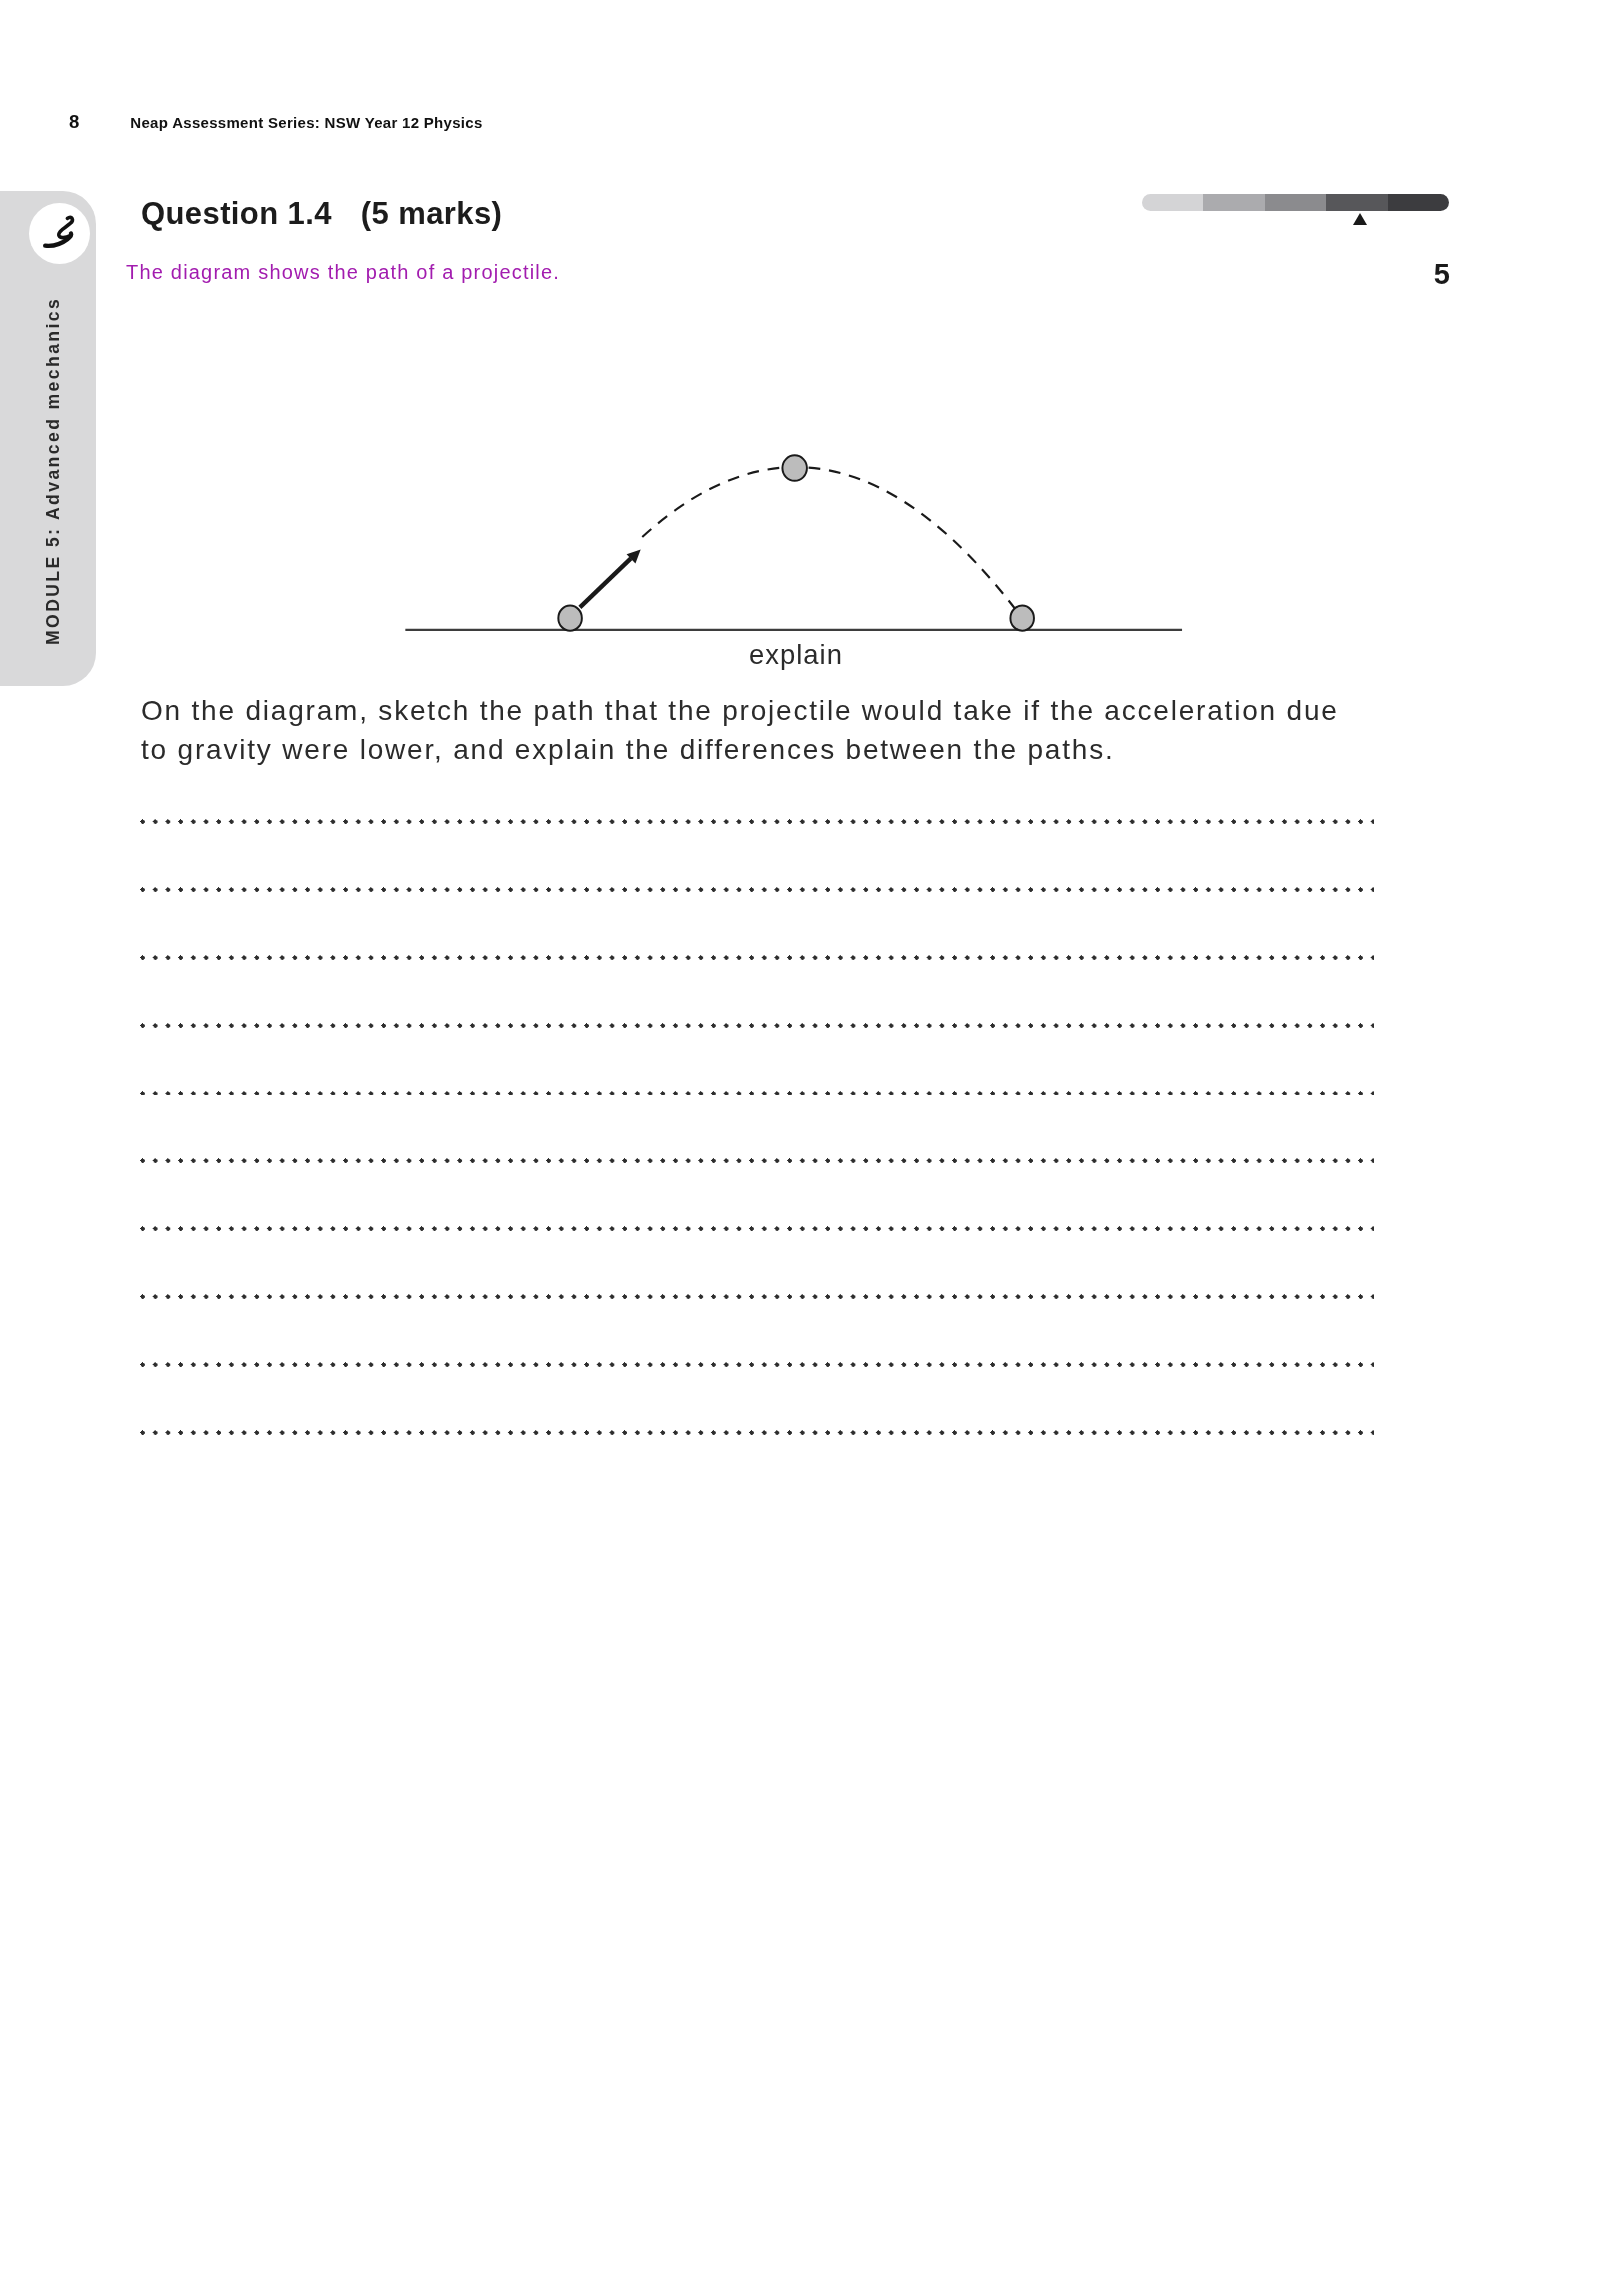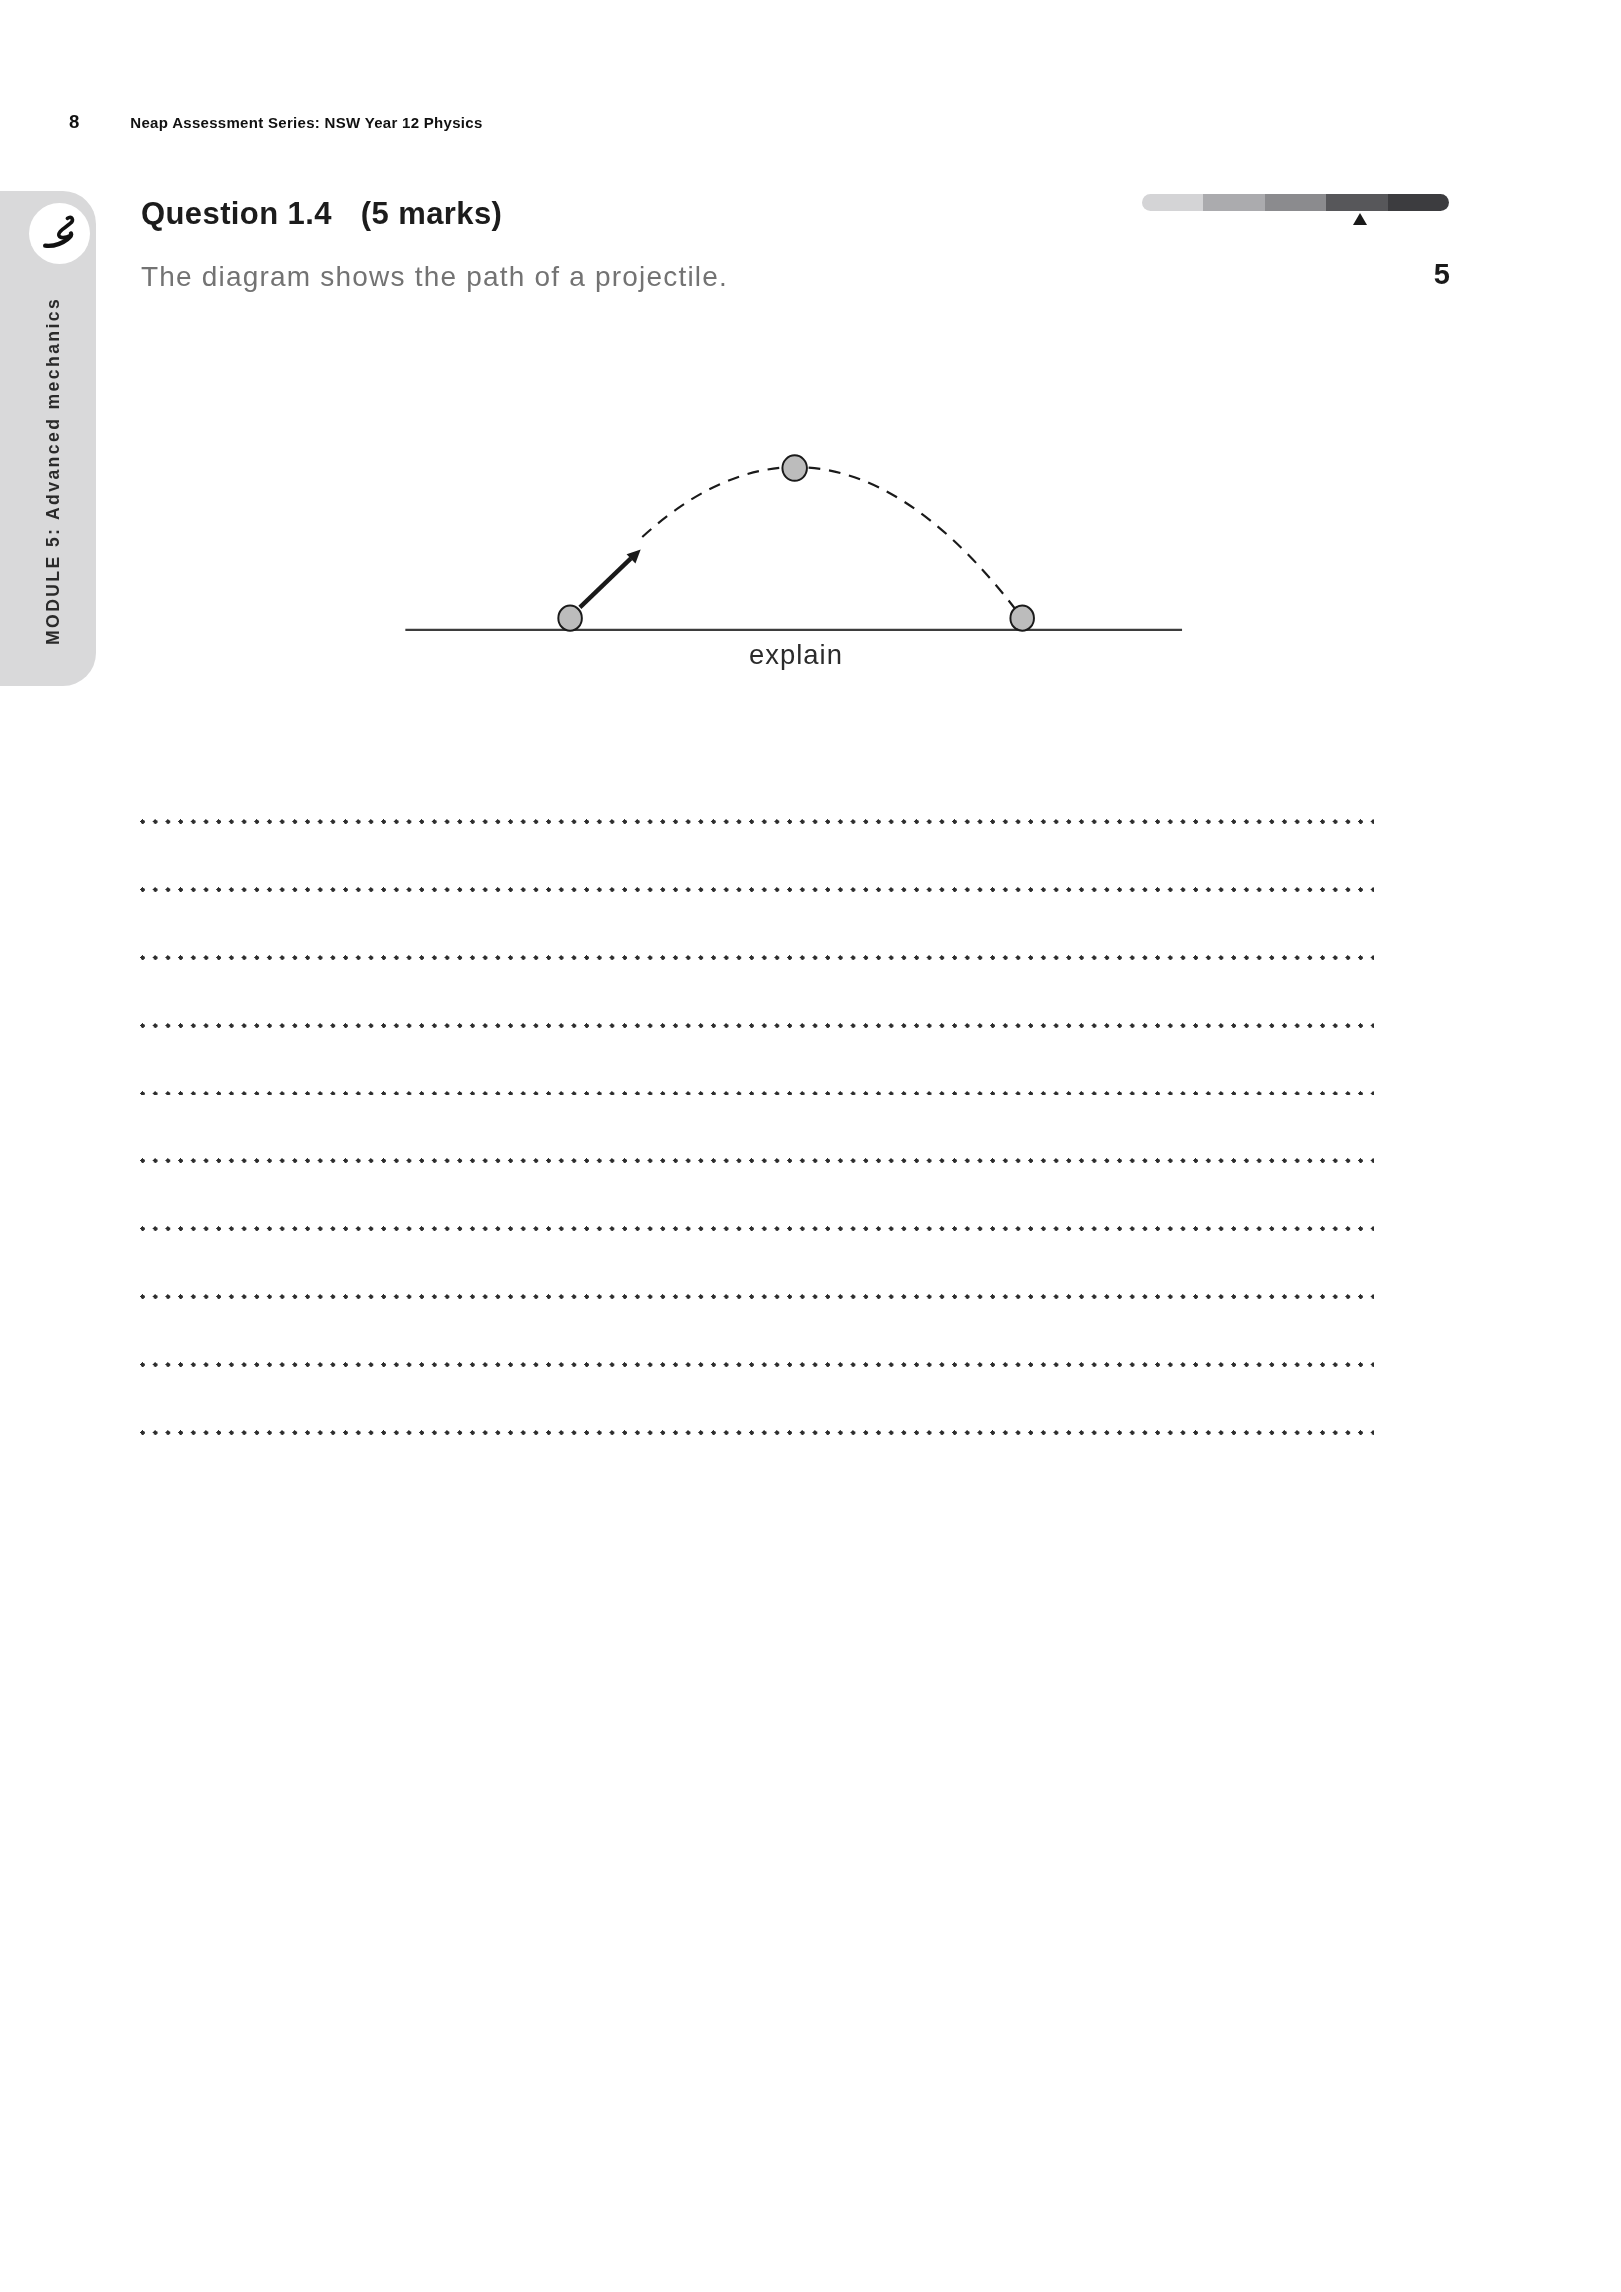--- a/index.html
+++ b/index.html
@@ -44,21 +44,21 @@
   .meter{display:flex;width:307px;height:16.7px;border-radius:8.8px;overflow:hidden;}
   .meter-seg{flex:1 1 0;height:100%;}
   .meter-marker{
     position:absolute;top:18.6px;transform:translateX(-50%);
     width:0;height:0;
     border-left:7.8px solid transparent;border-right:7.8px solid transparent;
     border-bottom:12.7px solid #1a1a1a;
   }
 
   
-  .q-intro{position:absolute;left:141px;top:261px;font-size:28px;letter-spacing:1.2px;color:#737373;}
+  .q-intro{position:absolute;left:126px;top:261px;font-size:20px;letter-spacing:1.2px;color:#a21caf;}
   .marks-value{position:absolute;left:1372px;top:258px;width:78px;text-align:right;font-size:29px;font-weight:700;color:#1a1a1a;}
 
   
   .diagram{position:absolute;left:372px;top:421px;width:863px;height:255px;}
   .ground-label{
     position:absolute;left:796px;top:639px;transform:translateX(-50%);
     font-size:27.4px;letter-spacing:1px;color:#2b2b2b;
   }
 
   
@@ -121,20 +121,21 @@
 
     <line x1="212" y1="190" x2="264" y2="140" stroke="#1a1a1a" stroke-width="4.5"></line>
     <polygon points="274,131 268.6,145.2 259.6,135.8" fill="#1a1a1a"></polygon>
 
     <ellipse cx="202" cy="201" rx="12" ry="12.8" fill="#bcbcbc" stroke="#1a1a1a" stroke-width="2"></ellipse>
     <ellipse cx="431" cy="48" rx="12.5" ry="13" fill="#bcbcbc" stroke="#1a1a1a" stroke-width="2"></ellipse>
     <ellipse cx="663" cy="201" rx="12" ry="12.8" fill="#bcbcbc" stroke="#1a1a1a" stroke-width="2"></ellipse>
   </svg>
   <div class="ground-label">explain</div>
 
+  <div class="q-task">On the diagram, sketch the path that the projectile would take if the acceleration due to gravity were lower, and explain the differences between the paths.</div>
 
   <div class="answer-lines">
       <div class="answer-line"></div>
       <div class="answer-line"></div>
       <div class="answer-line"></div>
       <div class="answer-line"></div>
       <div class="answer-line"></div>
       <div class="answer-line"></div>
       <div class="answer-line"></div>
       <div class="answer-line"></div>

